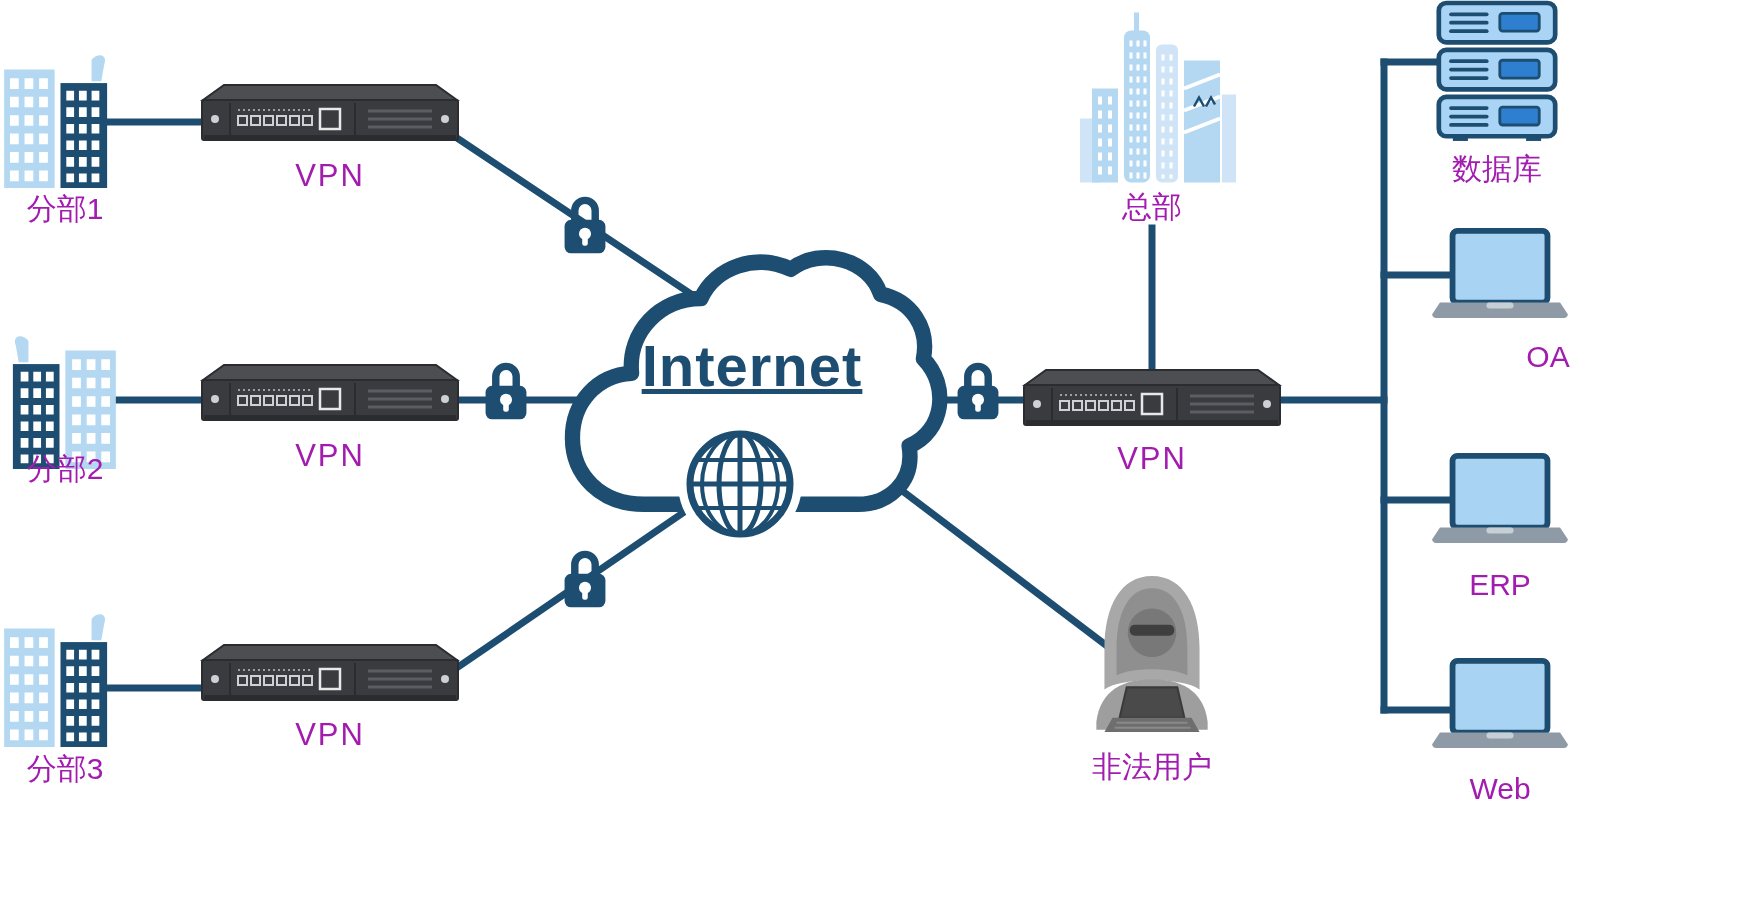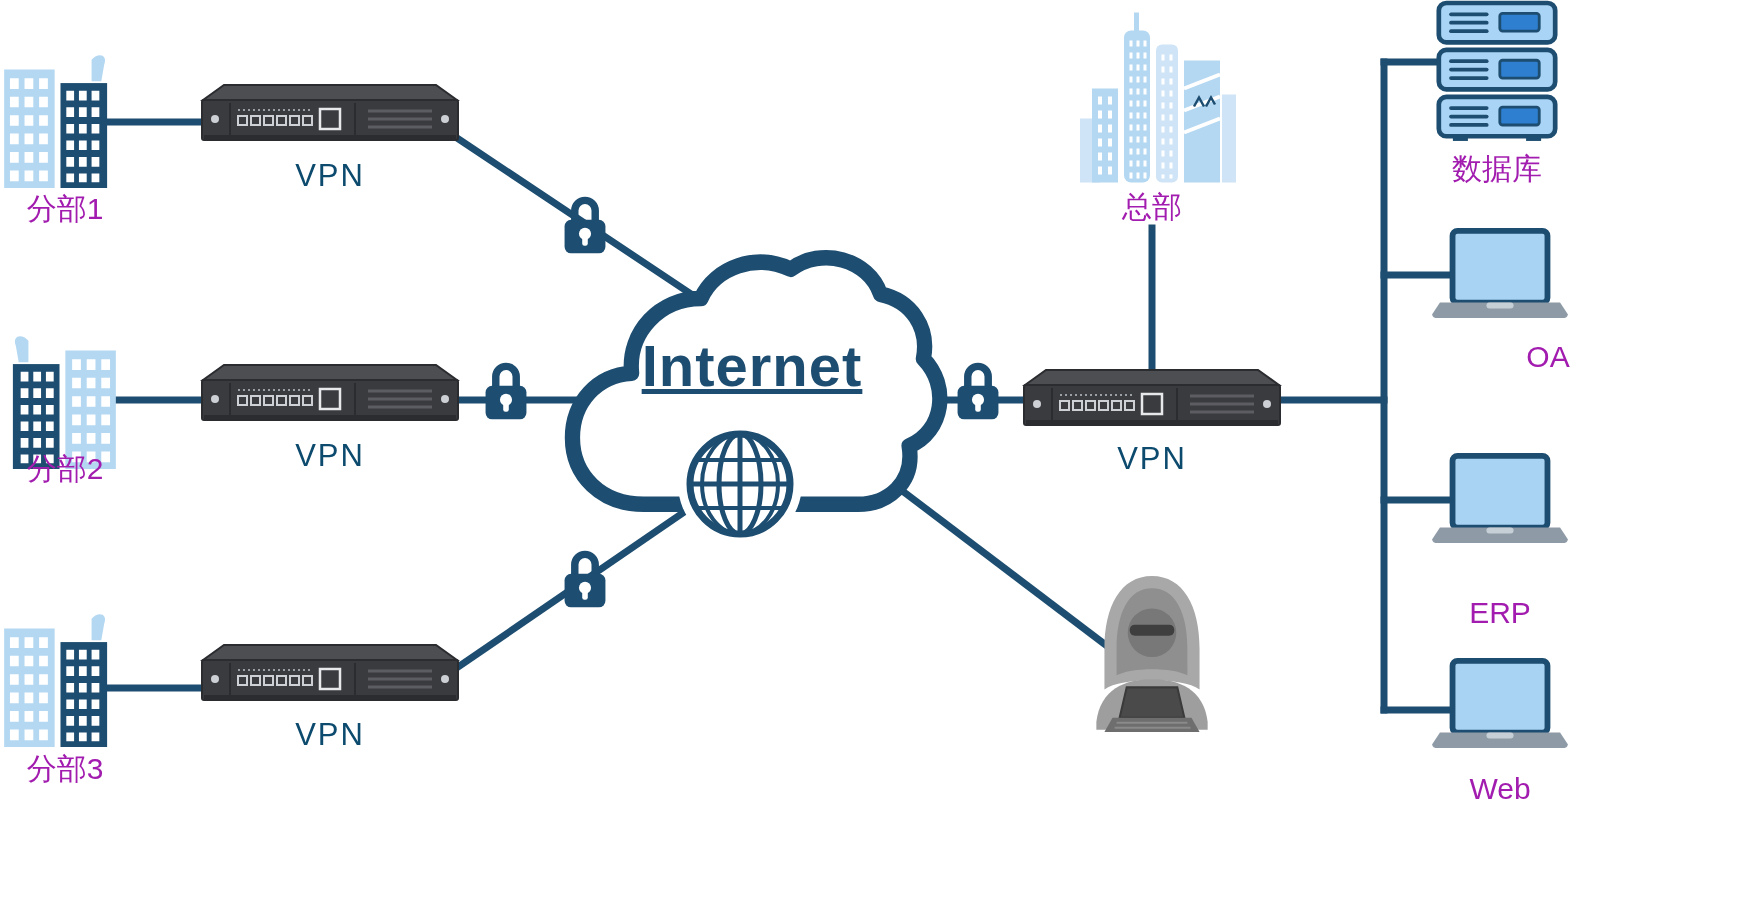--- a/index.html
+++ b/index.html
@@ -11,21 +11,21 @@
   .lines{position:absolute;left:0;top:0;z-index:1;}
   .cloud{position:absolute;z-index:2;}
   .icon{position:absolute;z-index:3;}
   .globe{position:absolute;z-index:4;}
   .lock{position:absolute;z-index:6;}
   .lbl{
     position:absolute;text-align:center;font-size:30px;color:#a21caf;
     font-weight:500;z-index:5;line-height:1.15;
   }
   .vpn-lbl{
-    position:absolute;text-align:center;font-size:31px;color:#0c4a6e;
+    position:absolute;text-align:center;font-size:31px;color:#a21caf;
     font-weight:400;letter-spacing:2px;z-index:5;
   }
   .internet-lbl{
     position:absolute;text-align:center;font-size:58px;font-weight:700;
     color:#1d4d70;letter-spacing:1px;z-index:6;text-decoration:underline;
   }
 </style>
 </head>
 <body>
 
@@ -219,32 +219,33 @@
   <div class="lbl" style="left:1427px;top:152px;width:140px">数据库</div>
 
   <svg class="icon" style="left:1432px;top:228px" width="136" height="93">
       <use href="#sym-laptop"></use>
     </svg>
   <div class="lbl" style="left:1480px;top:340px;width:136px">OA</div>
 
   <svg class="icon" style="left:1432px;top:453px" width="136" height="93">
       <use href="#sym-laptop"></use>
     </svg>
-  <div class="lbl" style="left:1432px;top:596px;width:136px">ERP</div>
+  <div class="lbl" style="left:1432px;top:568px;width:136px">ERP</div>
 
   <svg class="icon" style="left:1432px;top:658px" width="136" height="93">
       <use href="#sym-laptop"></use>
     </svg>
   <div class="lbl" style="left:1432px;top:772px;width:136px">Web</div>
 
   <svg class="icon" style="left:1086px;top:570px" width="132" height="172" viewBox="0 0 130 170">
     <path d="M 65 6 C 34 6 18 36 18 78 L 18 118 C 35 106 95 106 112 118 L 112 78 C 112 36 96 6 65 6 Z" fill="#a8a8a8"></path>
     <path d="M 65 18 C 42 18 30 42 30 78 L 30 104 C 45 96 85 96 100 104 L 100 78 C 100 42 88 18 65 18 Z" fill="#8f8f8f"></path>
     <circle cx="65" cy="62" r="24" fill="#787878"></circle>
     <rect x="43" y="54" width="44" height="11" rx="5" fill="#3f3f3f"></rect>
     <path d="M 10 150 C 14 118 38 108 65 108 C 92 108 116 118 120 150 L 120 158 L 10 158 Z" fill="#9e9e9e"></path>
     <polygon points="40,116 90,116 97,146 33,146" fill="#4a4a4a" stroke="#3a3a3a" stroke-width="2"></polygon>
     <polygon points="26,146 104,146 112,160 18,160" fill="#6e6e6e"></polygon>
     <line x1="30" y1="151" x2="100" y2="151" stroke="#8a8a8a" stroke-width="2"></line>
     <line x1="28" y1="156" x2="103" y2="156" stroke="#8a8a8a" stroke-width="2"></line>
   </svg>
+  <div class="lbl" style="left:1052px;top:750px;width:200px">非法用户</div>
 
 </div>
 
 </body></html>

